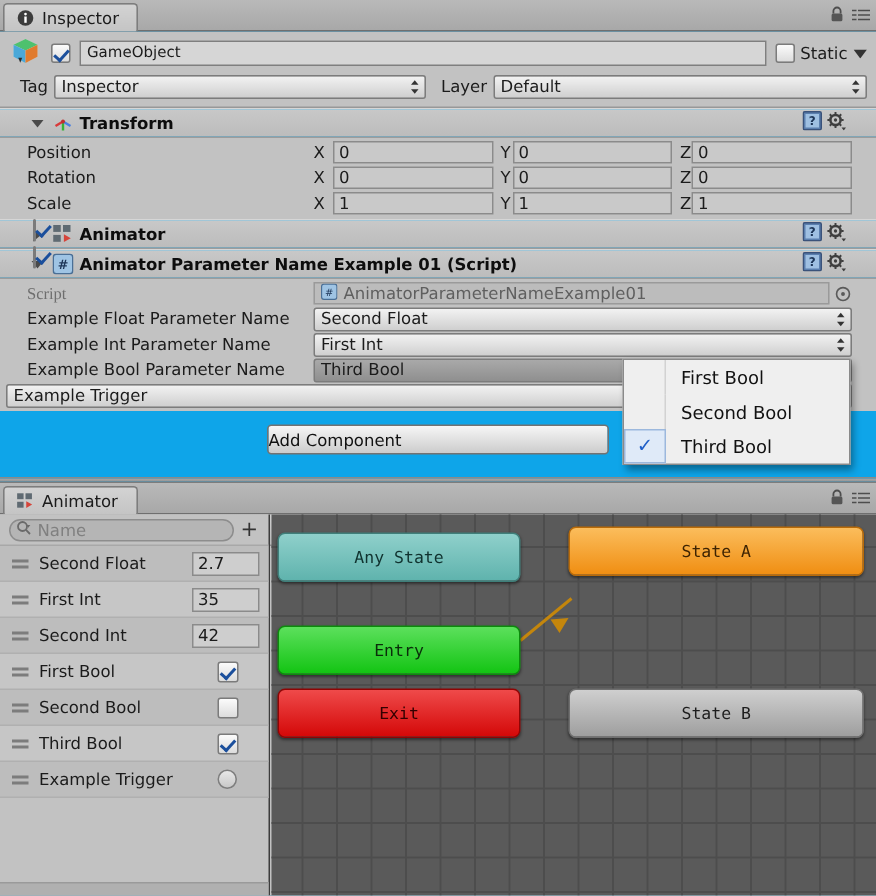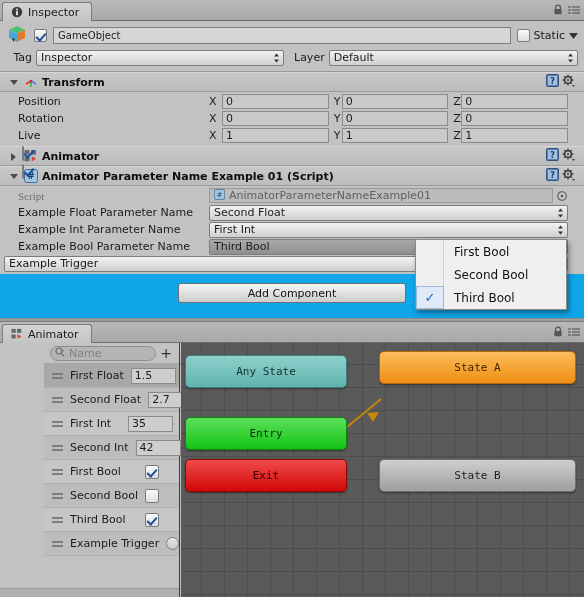--- a/index.html
+++ b/index.html
@@ -83,21 +83,21 @@
   }
   .popup.dark { background: linear-gradient(#a9a9a9,#8f8f8f); }
   .popup .updown {
     position: absolute; right: 3px; top: 50%; transform: translateY(-50%);
     width: 7px; height: 11px;
   }
 
   
   .comp-head {
     display: flex; align-items: center; gap: 4px;
-    height: 20px; padding: 0 9px;
+    height: 20px; padding: 0 20px;
     background: linear-gradient(#c8c8c8,#bcbcbc);
     border-top: 1px solid #d6d6d6;
     border-bottom: 1px solid #9c9c9c;
     font-weight: bold; font-size: 11px; color: #0d0d0d;
   }
   .foldout {
     width: 11px; height: 11px; flex: 0 0 auto; position: relative;
   }
   .foldout::after {
     content: ""; position: absolute; left: 2px; top: 2px;
@@ -139,21 +139,21 @@
     font-size: 11px; color: #5f5f5f;
   }
   .objsel { width: 12px; height: 12px; flex: 0 0 auto; margin-left: 3px; }
 
   
   .addcomp-wrap { display: flex; justify-content: center; padding: 9px 0 0 0; }
   .addcomp {
     width: 228px; height: 20px;
     background: linear-gradient(#f6f6f6,#cccccc);
     border: 1px solid #727272; border-radius: 3px;
-    display: flex; align-items: center; justify-content: center;
+    display: flex; align-items: center; justify-content: flex-start;
     font-size: 11px; color: #111;
   }
 
   
   #dropdown-menu {
     position: absolute; left: 415px; top: 239px; width: 152px;
     background: #efefef;
     border: 1px solid #8a8a8a;
     box-shadow: 2px 3px 5px rgba(0,0,0,.38);
     z-index: 40;
@@ -209,21 +209,21 @@
     height: 17px; padding: 0 7px;
     display: flex; align-items: center;
     font-size: 11px; color: #141414;
     background: linear-gradient(#f4f4f4,#dcdcdc);
     border: 1px solid #8a8a8a; border-radius: 2px;
   }
 
   
   #params-panel {
     position: absolute; left: 0; top: 21px; width: 180px; bottom: 0;
-    background: #c2c2c2; border-right: 1px solid #3c3c3c; padding-left: 44px;
+    background: #c2c2c2; border-right: 1px solid #3c3c3c;
   }
   .search-row {
     display: flex; align-items: center; height: 20px; padding: 2px 4px 2px 6px; gap: 4px;
   }
   .searchfield {
     flex: 1 1 auto; height: 15px;
     background: #b5b5b5; border: 1px solid #8d8d8d; border-radius: 8px;
     display: flex; align-items: center; gap: 3px; padding: 0 6px 0 4px;
     font-size: 11px; color: #808080;
   }
@@ -472,21 +472,21 @@
           <span class="seg">
               <span class="axis" style="padding-left:5px">Z</span>
             <span class="numfield">
                 <span>0</span>
               </span>
             </span>
         </span>
       </div>
 
       <div class="prop">
-        <span class="prop-label">Live</span>
+        <span class="prop-label">Scale</span>
         <span class="vec3">
           <span class="seg">
               <span class="axis">X</span>
             <span class="numfield">
                 <span>1</span>
               </span>
             </span>
           <span class="seg">
               <span class="axis" style="padding-left:5px">Y</span>
             <span class="numfield">
@@ -720,27 +720,20 @@
               <path d="M6.3 6.3 9 9" stroke="#6a6a6a" stroke-width="1.2"></path>
               <path d="M6.6 3h2.6L7.9 4.8z" fill="#6a6a6a"></path>
             </svg>
           </span>
           <span>Name</span>
         </div>
         <span class="plus-btn">+</span>
       </div>
 
       <div class="param-list">
-        <div class="param-row selected">
-          <span class="grip"></span>
-          <span class="param-name">First Float</span>
-          <span class="param-val">
-              <span>1.5</span>
-            </span>
-        </div>
         <div class="param-row alt">
           <span class="grip"></span>
           <span class="param-name">Second Float</span>
           <span class="param-val">
               <span>2.7</span>
             </span>
         </div>
         <div class="param-row">
           <span class="grip"></span>
           <span class="param-name">First Int</span>

